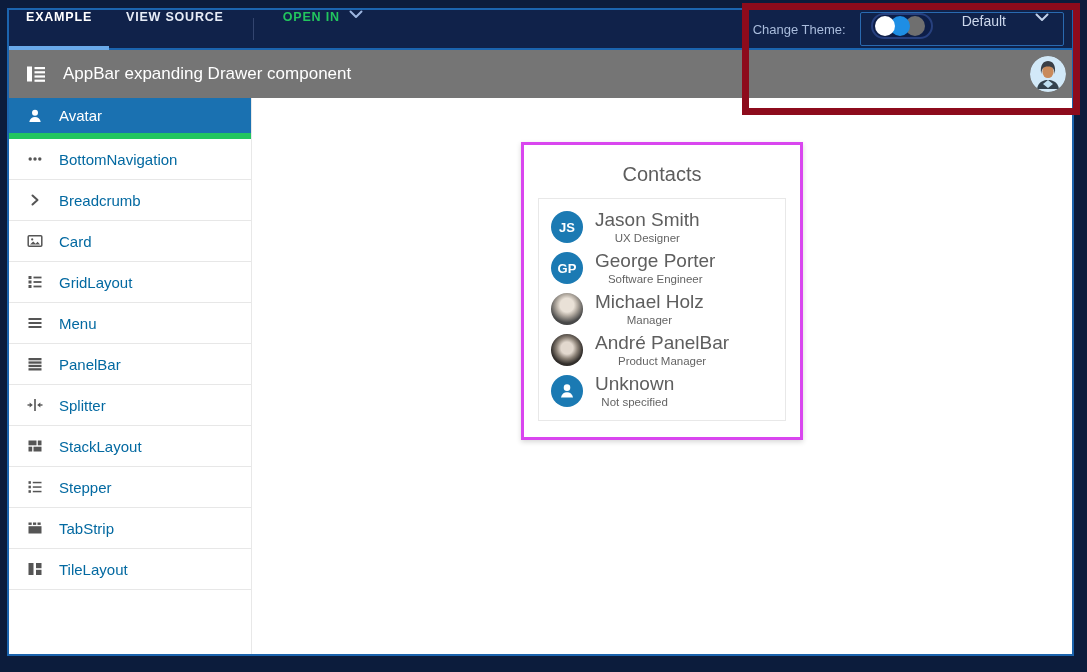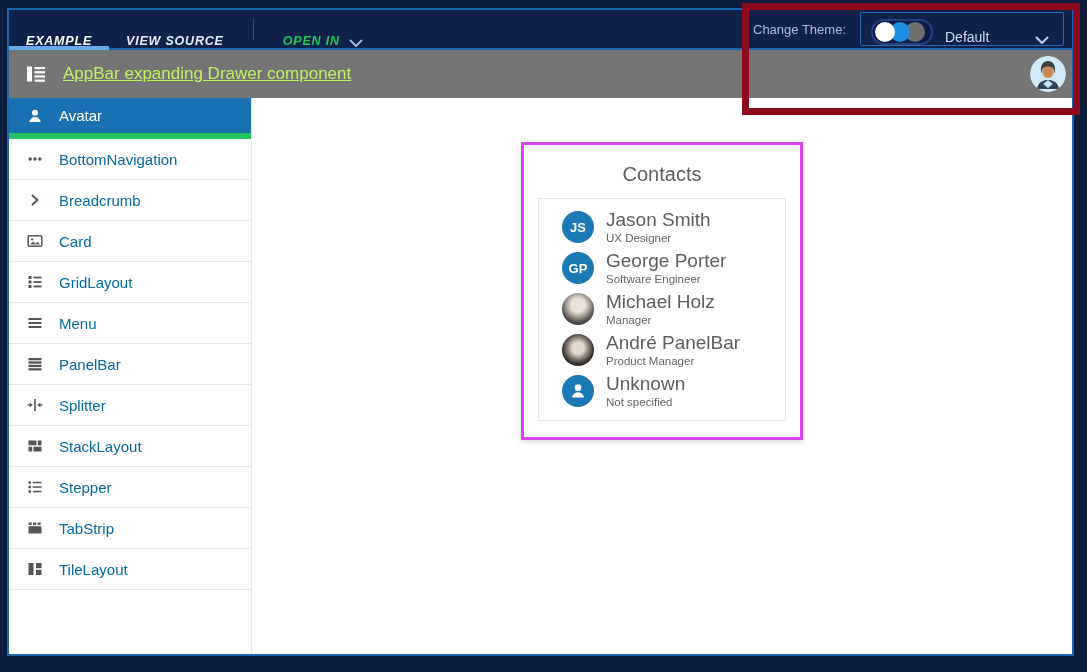--- a/index.html
+++ b/index.html
@@ -15,55 +15,55 @@
     border:2px solid #1b64ae; background:#fff;
     display:flex; flex-direction:column;
   }
   
   .topbar {
     height:40px; background:#10224a; flex:0 0 40px;
     display:flex; align-items:center; padding:0 8px 0 0;
     border-bottom:2px solid #1b64ae; position:relative;
   }
   .tab {
-    position:relative; height:100%; display:flex; align-items:flex-end;
+    position:relative; height:100%; display:flex; align-items:flex-start;
     padding:0 17px; font-size:12.5px; font-weight:bold; letter-spacing:.8px;
-    color:#e6ecf7; cursor:pointer; white-space:nowrap;font-style:italic;
+    color:#e6ecf7; cursor:pointer; white-space:nowrap;
   }
   .tab.active { color:#ffffff; }
   .tab.active::after {
     content:""; position:absolute; left:0; right:0; bottom:-2px; height:4px;
     background:#69a9ea;
   }
   .tab.dim { color:#22c55e; font-weight:bold; }
   .topbar-divider { width:1px; height:22px; background:#33456f; margin:0 12px; }
   .chev { display:inline-block; margin-left:9px; }
   .spacer { flex:1; }
   .theme-label { font-size:13px; color:#a9bcdc; margin-right:14px; white-space:nowrap; }
   .theme-select {
     height:34px; border:1px solid #2a6ab0; border-radius:2px;
-    display:flex; align-items:flex-end; padding:0 14px 0 10px; gap:12px;
+    display:flex; align-items:flex-start; padding:0 14px 0 10px; gap:29px;
     min-width:204px; cursor:pointer; background:transparent;
   }
   .toggle-pill {
     width:62px; height:26px; border-radius:13px; background:#0d1e48;
     border:2px solid #27407e; display:flex; align-items:center; padding:0 2px;
   }
   .dot { width:20px; height:20px; border-radius:50%; }
   .dot.white { background:#ffffff; z-index:3; }
   .dot.blue  { background:#1e8ee4; margin-left:-5px; z-index:2; }
   .dot.gray  { background:#6f6f6f; margin-left:-5px; z-index:1; }
   .theme-value { font-size:14px; color:#ccd8ec; flex:1; }
   
   .appbar {
     height:48px; flex:0 0 48px; background:#757575;
     display:flex; align-items:center; padding:0 6px 0 14px; gap:14px;
   }
   .appbar-menu-btn { width:26px; height:26px; display:flex; align-items:center; justify-content:center; cursor:pointer; }
-  .appbar-title { color:#bef264; font-size:17px; font-weight:400;text-decoration:underline; }
+  .appbar-title { color:#ffffff; font-size:17px; font-weight:400; }
   .user-avatar {
     width:36px; height:36px; border-radius:50%; overflow:hidden; cursor:pointer;
     flex:0 0 36px;
   }
   
   .main { flex:1; display:flex; overflow:hidden; background:#fff; }
   .drawer { width:243px; flex:0 0 243px; border-right:1px solid #e8e8e8; background:#fff; }
   .drawer-item {
     height:41px; display:flex; align-items:center; gap:16px;
     padding-left:18px; border-bottom:1px solid #e7e7e7;
@@ -73,21 +73,21 @@
   .drawer-item.selected { background:#1a71b1; color:#ffffff; border-bottom:6px solid #22c55e; }
   .drawer-item.selected .dicon { color:#ffffff; }
   .content { flex:1; position:relative; background:#fff; }
   
   .card {
     width:282px; margin:44px auto 0; background:#fff;
     border:3px solid #d946ef; box-shadow:0 2px 5px rgba(0,0,0,.16);
     padding:12px 14px 16px;
   }
   .card-title { text-align:center; font-size:20px; color:#5d5d5d; padding:6px 0 12px; }
-  .contact-list { border:1px solid #e8e8e8; padding:8px 23px; }
+  .contact-list { border:1px solid #e8e8e8; padding:8px 12px;text-align:center; }
   .contact-row { display:flex; align-items:flex-start; gap:12px; padding:2px 0; }
   .c-avatar {
     width:32px; height:32px; border-radius:50%; flex:0 0 32px;
     display:flex; align-items:center; justify-content:center; margin-top:2px;
   }
   .c-avatar.initials { background:#1b7ab3; color:#fff; font-size:13px; font-weight:bold; }
   .c-avatar.icon-av { background:#1b7ab3; color:#fff; }
   .c-avatar.photo1 { background:radial-gradient(circle at 50% 38%, #e9e1d7 0 27%, #b3aba1 42%, #4a4a4a 68%, #303030 100%); }
   .c-avatar.photo2 { background:radial-gradient(circle at 50% 44%, #e2d8ce 0 25%, #8d8378 44%, #332f2c 66%, #1f1d1b 100%); }
   .c-name { font-size:19px; color:#5e5e5e; line-height:22px; }

